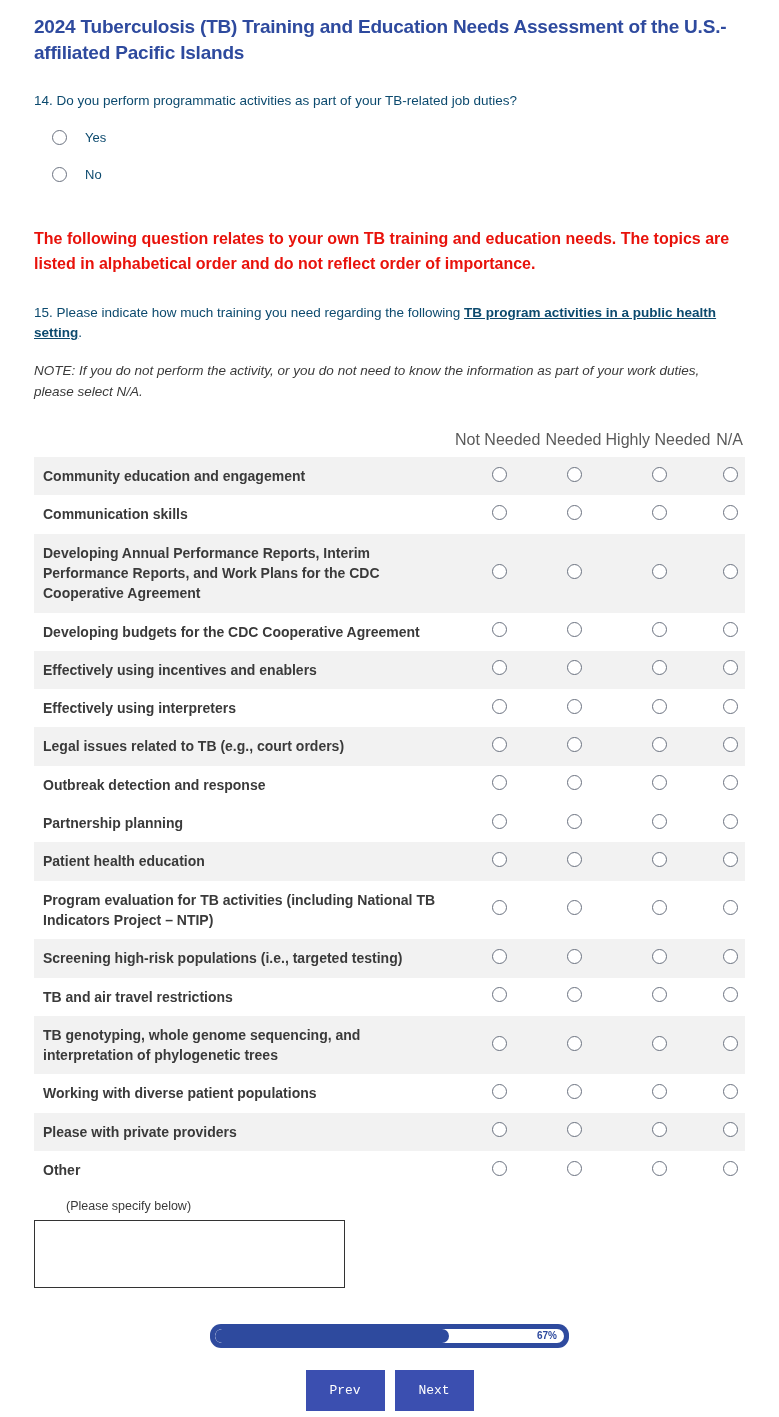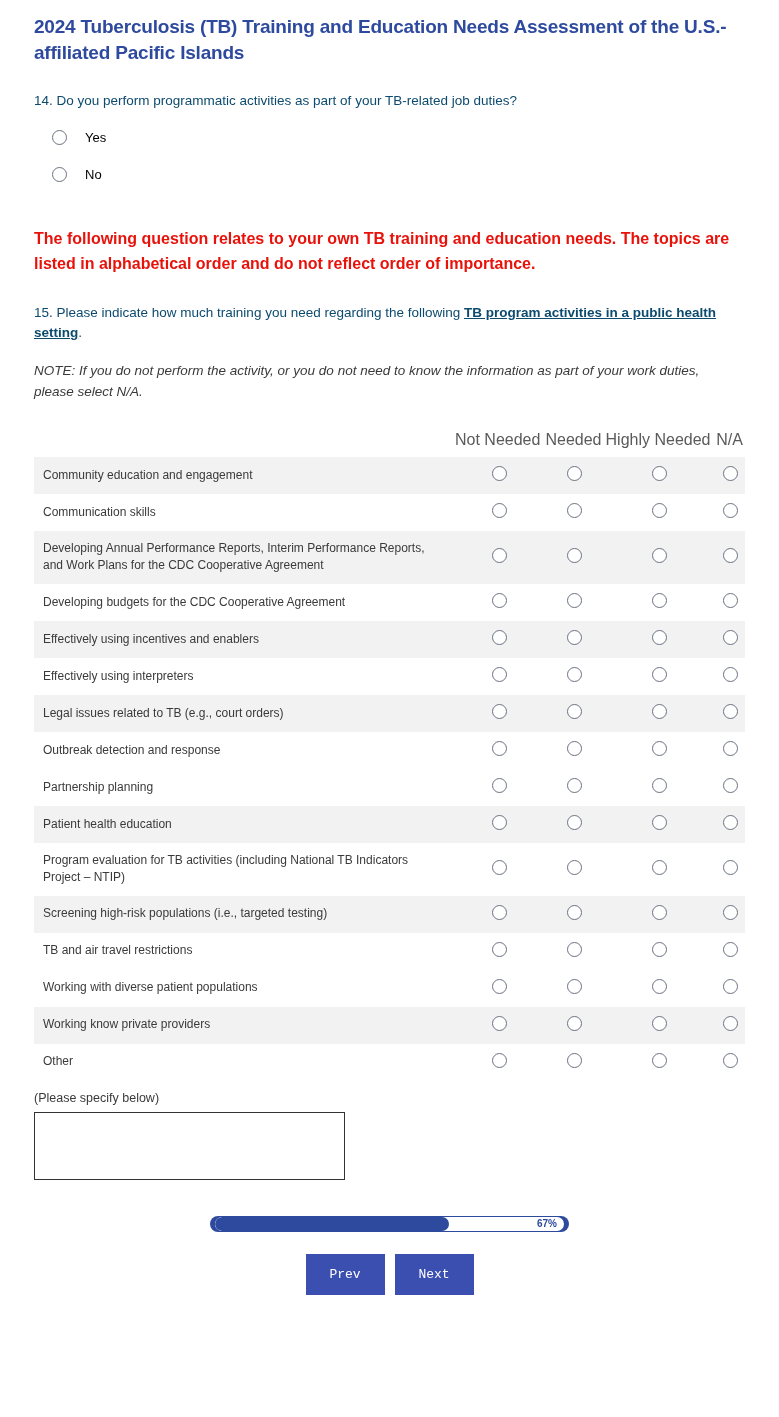--- a/index.html
+++ b/index.html
@@ -46,21 +46,21 @@
     width: 15px;
     height: 15px;
     border: 1.4px solid #6b7280;
     border-radius: 50%;
     background: #fff;
     flex: 0 0 auto;
   }
   .choice-label {
     margin-left: 18px;
     font-size: 13px;
-    color: #000000;
+    color: #0c4a6e;
   }
   .red-note {
     color: #e8120b;
     font-size: 16px;
     font-weight: bold;
     line-height: 1.6;
     margin-top: 44px;
     max-width: 710px;
   }
   .note-italic {
@@ -88,47 +88,49 @@
     padding-bottom: 7px;
     line-height: 1.25;
   }
   .matrix thead th.blank { border: none; }
   .matrix tbody td {
     padding: 9px 0;
     vertical-align: middle;
   }
   .matrix tbody tr.alt td { background: #f2f2f2; }
   .matrix td.row-label {
-    font-size: 12px;
+    font-size: 14px;
     color: #3a3a3a;
     padding-left: 9px;
     padding-right: 14px;
     line-height: 1.45;
+    font-weight: bold;
   }
   .matrix td.opt { text-align: center; }
   .matrix .radio { display: inline-block; }
   .specify {
     font-size: 12.5px;
     color: #3a3a3a;
     margin-top: 10px;
+    margin-left: 32px;
   }
   .textarea-box {
     margin-top: 7px;
     width: 311px;
     height: 68px;
     border: 1.4px solid #333;
     background: #fff;
     resize: none;
     display: block;
   }
   
   .progress-wrap {
     margin: 36px auto 0 auto;
     width: 359px;
-    height: 16px;
+    height: 24px;
     background: #2e4a9e;
     border-radius: 11px;
     padding: 4px 5px;
     display: flex;
     align-items: center;
   }
   .progress-track {
     flex: 1;
     height: 14px;
     background: #ffffff;
@@ -300,29 +302,36 @@
             <td class="opt"><span class="radio"></span></td>
             <td class="opt"><span class="radio"></span></td>
           </tr>
           <tr>
             <td class="row-label">TB and air travel restrictions</td>
             <td class="opt"><span class="radio"></span></td>
             <td class="opt"><span class="radio"></span></td>
             <td class="opt"><span class="radio"></span></td>
             <td class="opt"><span class="radio"></span></td>
           </tr>
+          <tr class="alt">
+            <td class="row-label">TB genotyping, whole genome sequencing, and interpretation of phylogenetic trees</td>
+            <td class="opt"><span class="radio"></span></td>
+            <td class="opt"><span class="radio"></span></td>
+            <td class="opt"><span class="radio"></span></td>
+            <td class="opt"><span class="radio"></span></td>
+          </tr>
           <tr>
             <td class="row-label">Working with diverse patient populations</td>
             <td class="opt"><span class="radio"></span></td>
             <td class="opt"><span class="radio"></span></td>
             <td class="opt"><span class="radio"></span></td>
             <td class="opt"><span class="radio"></span></td>
           </tr>
           <tr class="alt">
-            <td class="row-label">Working know private providers</td>
+            <td class="row-label">Please with private providers</td>
             <td class="opt"><span class="radio"></span></td>
             <td class="opt"><span class="radio"></span></td>
             <td class="opt"><span class="radio"></span></td>
             <td class="opt"><span class="radio"></span></td>
           </tr>
           <tr>
             <td class="row-label">Other</td>
             <td class="opt"><span class="radio"></span></td>
             <td class="opt"><span class="radio"></span></td>
             <td class="opt"><span class="radio"></span></td>

